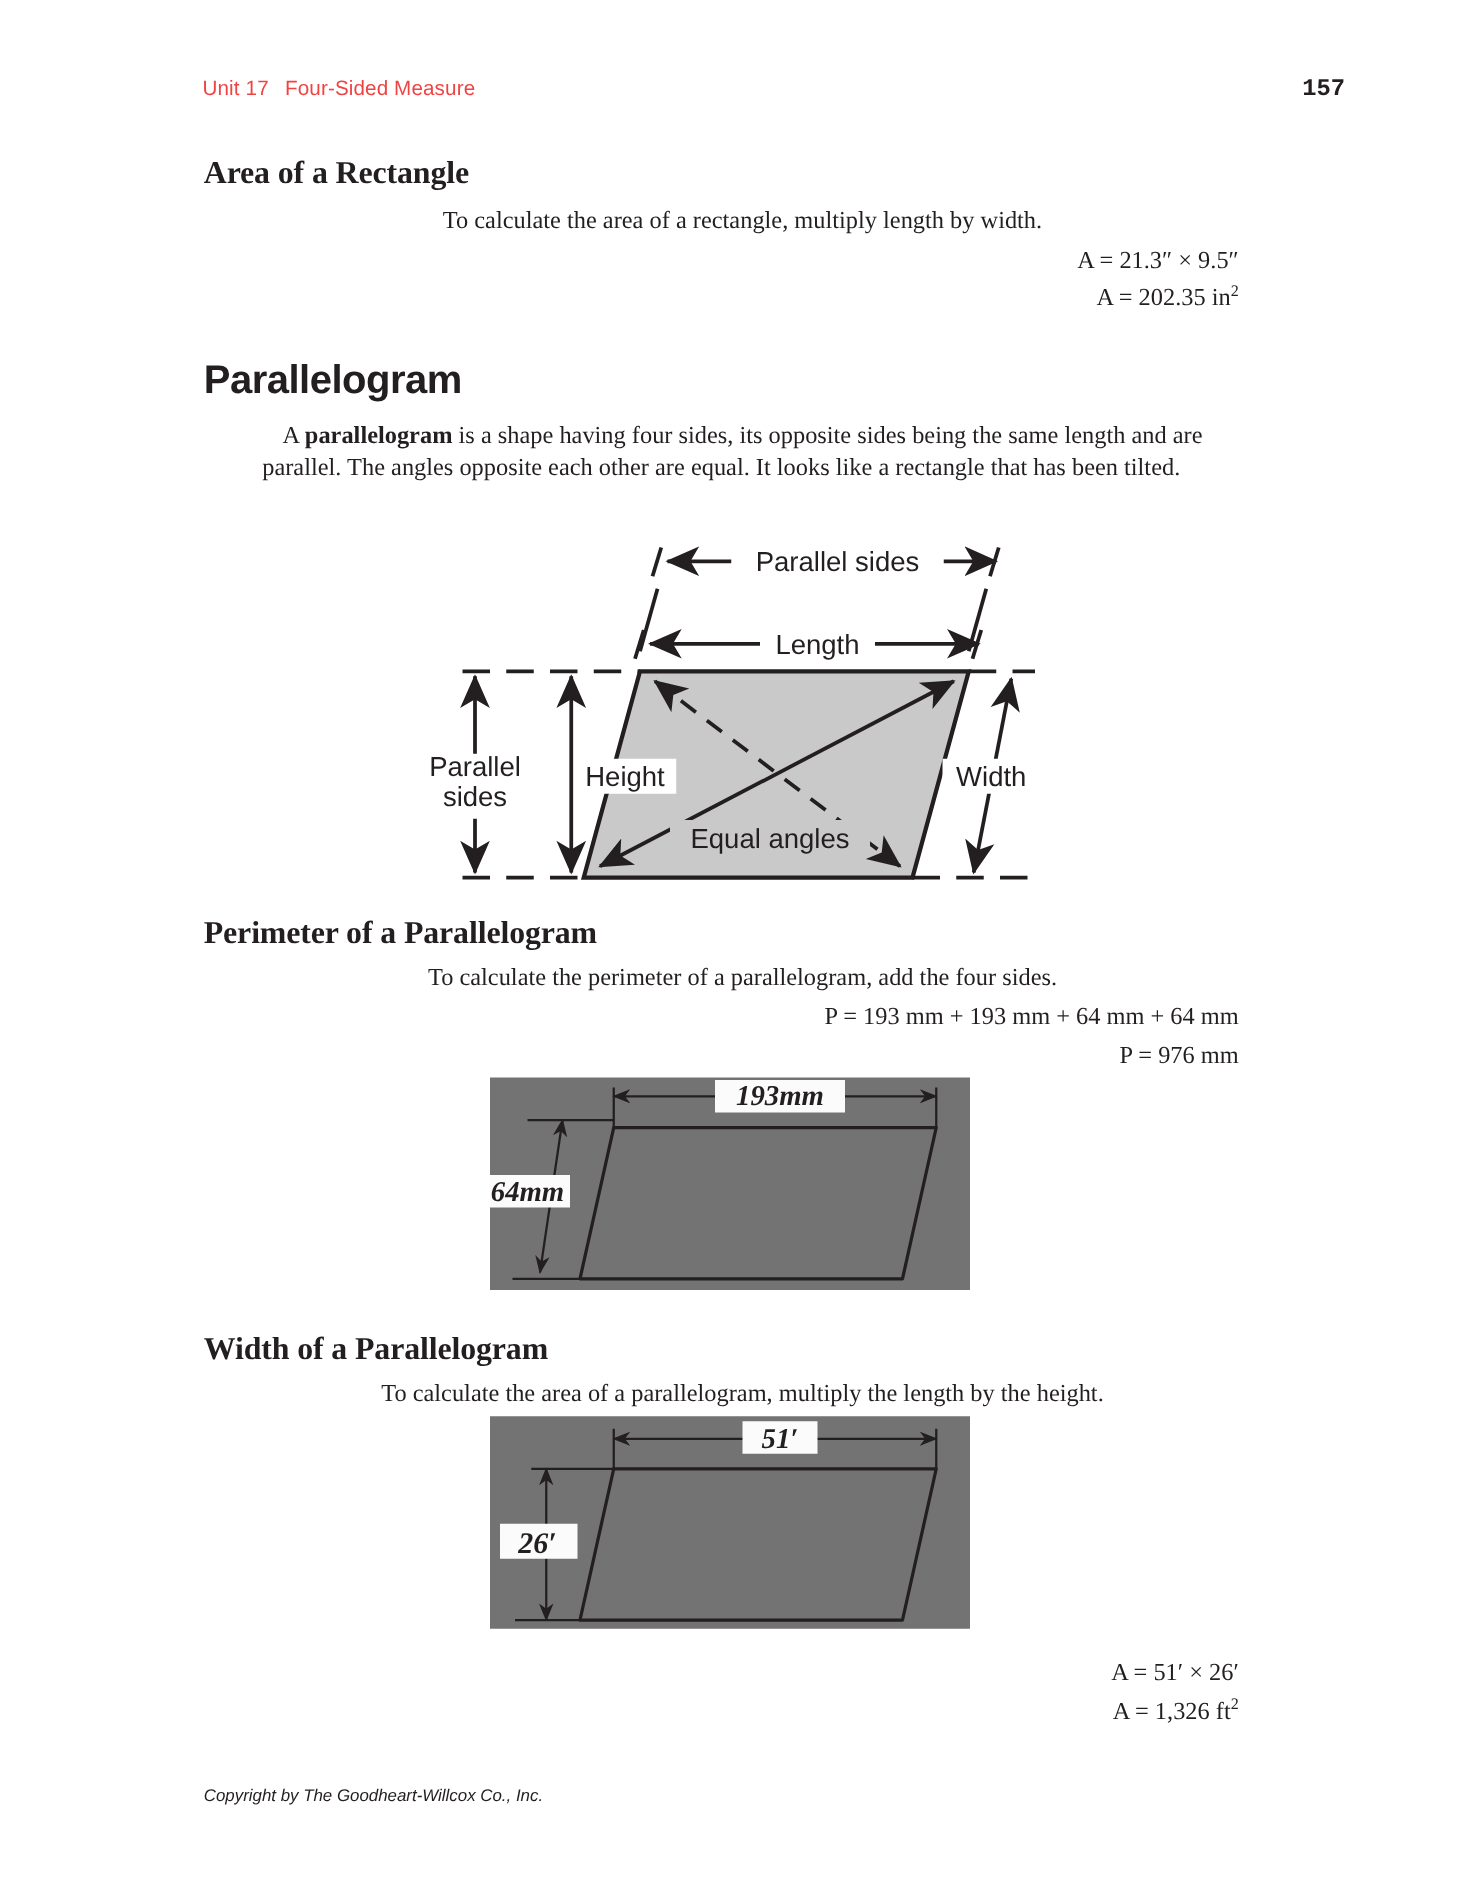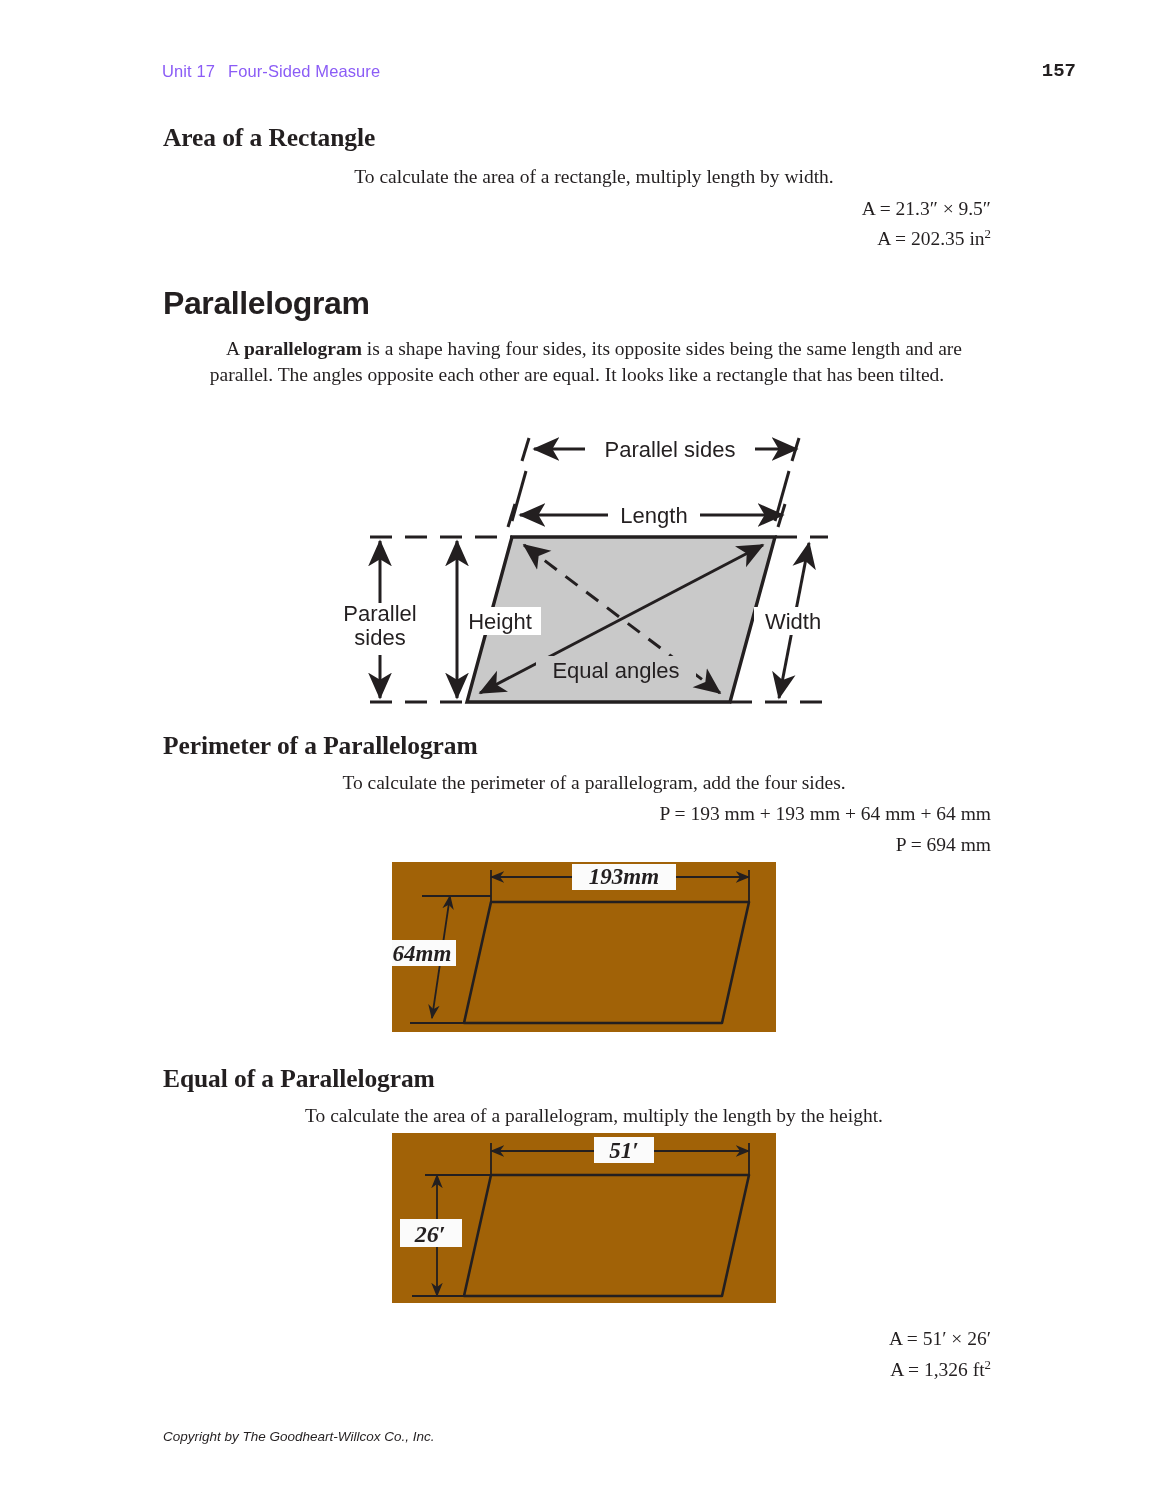--- a/index.html
+++ b/index.html
@@ -21,21 +21,21 @@
     background: #ffffff;
   }
 
   
   .running-head {
     position: absolute;
     left: 162px;
     top: 62px;
     font-family: "Liberation Sans", sans-serif;
     font-size: 16.5px;
-    color: #8b5cf6;
+    color: #ef4444;
     letter-spacing: 0.1px;
     white-space: nowrap;
   }
   .running-head .unit { margin-right: 13px; }
   .folio {
     position: absolute;
     right: 92px;
     top: 60px;
     font-family: Liberation Mono, monospace;
     font-size: 19px;
@@ -106,21 +106,21 @@
 
   
   .figure {
     position: absolute;
     text-align: center;
   }
   .figure svg { display: block; }
 
   .hand-fig {
     position: absolute;
-    background: #a16207;
+    background: #737373;
   }
 </style>
 </head>
 <body>
 
 <div class="page">
 
   <div class="running-head">
     <span class="unit">Unit 17</span><span>Four-Sided Measure</span>
   </div>
@@ -193,21 +193,21 @@
       <rect x="206" y="231" width="160" height="28" fill="#c9c9c9"></rect>
       <text x="286" y="253" text-anchor="middle" font-family="Liberation Sans, sans-serif" font-size="22" fill="#231f20">Equal angles</text>
     </svg>
   </div>
 
   <div class="h-serif" style="top:731px;">Perimeter of a Parallelogram</div>
 
   <div class="body-par indent" style="top:770px;">To calculate the perimeter of a parallelogram, add the four sides.</div>
 
   <div class="formula" style="top:803px;">P = 193 mm + 193 mm + 64 mm + 64 mm</div>
-  <div class="formula" style="top:834px;">P = 694 mm</div>
+  <div class="formula" style="top:834px;">P = 976 mm</div>
 
   <div class="hand-fig" style="left:392px; top:862px; width:384px; height:170px;">
     <svg width="384" height="170" viewBox="0 0 384 170" xmlns="http://www.w3.org/2000/svg">
       <defs>
         <marker id="ah2" viewBox="0 0 10 10" refX="9.2" refY="5" markerWidth="8" markerHeight="8" orient="auto-start-reverse" markerUnits="strokeWidth">
           <path d="M0,1 L10,5 L0,9 L3,5 Z" fill="#231f20"></path>
         </marker>
       </defs>
 
       <polygon points="99,40 357,40 330,161 72,161" fill="none" stroke="#231f20" stroke-width="2.6" stroke-linejoin="round"></polygon>
@@ -219,21 +219,21 @@
       <text x="232" y="22" text-anchor="middle" font-family="Liberation Serif, serif" font-style="italic" font-weight="700" font-size="23" fill="#231f20">193mm</text>
 
       <line x1="58" y1="34" x2="40" y2="156" stroke="#231f20" stroke-width="1.8" marker-start="url(#ah2)" marker-end="url(#ah2)"></line>
       <line x1="30" y1="34" x2="99" y2="34" stroke="#231f20" stroke-width="1.8"></line>
       <line x1="18" y1="161" x2="72" y2="161" stroke="#231f20" stroke-width="1.8"></line>
       <rect x="0" y="78" width="64" height="26" fill="#fbfbfb"></rect>
       <text x="30" y="99" text-anchor="middle" font-family="Liberation Serif, serif" font-style="italic" font-weight="700" font-size="23" fill="#231f20">64mm</text>
     </svg>
   </div>
 
-  <div class="h-serif" style="top:1064px;">Equal of a Parallelogram</div>
+  <div class="h-serif" style="top:1064px;">Width of a Parallelogram</div>
 
   <div class="body-par indent" style="top:1103px;">To calculate the area of a parallelogram, multiply the length by the height.</div>
 
   <div class="hand-fig" style="left:392px; top:1133px; width:384px; height:170px;">
     <svg width="384" height="170" viewBox="0 0 384 170" xmlns="http://www.w3.org/2000/svg">
       <defs>
         <marker id="ah3" viewBox="0 0 10 10" refX="9.2" refY="5" markerWidth="8" markerHeight="8" orient="auto-start-reverse" markerUnits="strokeWidth">
           <path d="M0,1 L10,5 L0,9 L3,5 Z" fill="#231f20"></path>
         </marker>
       </defs>

